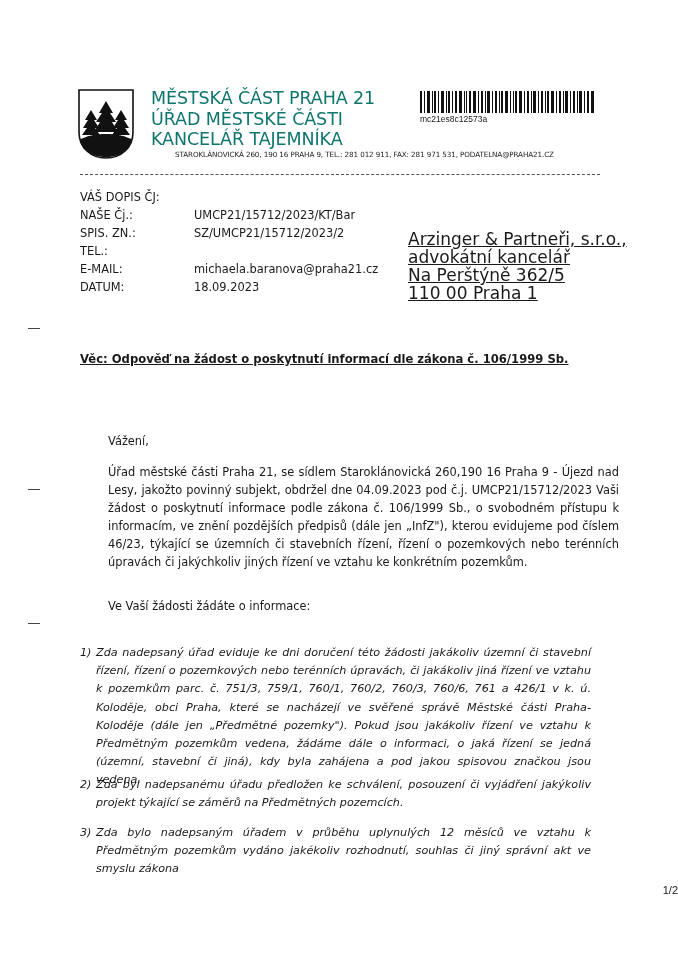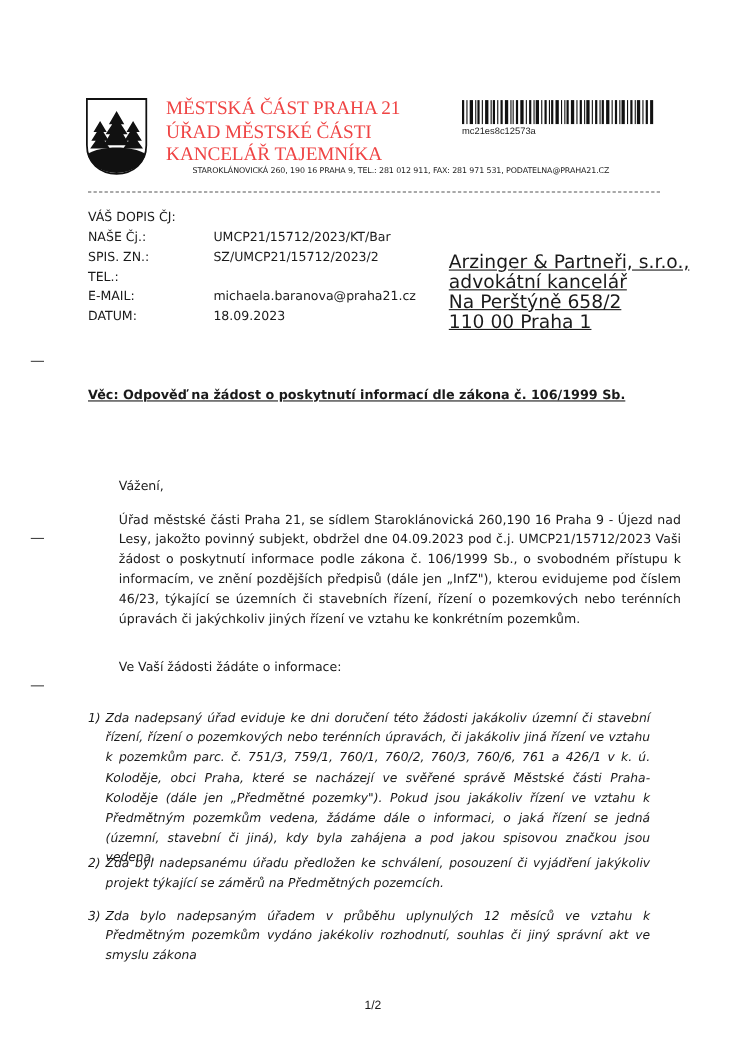--- a/index.html
+++ b/index.html
@@ -1,37 +1,37 @@
 <!DOCTYPE html>
 <html><head>
 <meta charset="utf-8">
 <style>
   html, body { margin: 0; padding: 0; background: #ffffff; }
   body { width: 678px; height: 960px; position: relative; overflow: hidden;
          font-family: "DejaVu Sans", "Liberation Sans", sans-serif; color: #1a1a1a; }
   .abs { position: absolute; }
   .crest { left: 77px; top: 88px; width: 58px; height: 72px; }
-  .hdr-title { left: 151px; top: 88px; font-size: 17.5px; line-height: 20.5px; color: #ef4444; letter-spacing: -0.1px; font-family: Liberation Serif, serif; }
+  .hdr-title { left: 151px; top: 88px; font-size: 17.5px; line-height: 20.5px; color: #0f766e; letter-spacing: -0.1px; }
   .hdr-addr { left: 151px; top: 150px; font-size: 7.2px; color: #222; letter-spacing: -0.1px; white-space: nowrap; margin-left: 24px; }
   .barcode { left: 420px; top: 91px; width: 174px; height: 22px; }
   .barcode-code { left: 420px; top: 114px; width: 174px; text-align: left; font-size: 8.5px; color: #222; font-family: "Liberation Sans", sans-serif; }
   .hdr-line { left: 80px; top: 174px; width: 520px; border-top: 1px dashed #555; }
   .meta { left: 80px; top: 188px; font-size: 11.4px; line-height: 18px; }
   .meta-row { display: flex; }
   .meta-label { width: 114px; }
   .meta-val { width: 220px; }
   .recipient { left: 408px; top: 230px; font-size: 17px; line-height: 18px; text-decoration: underline; }
   .margin-tick { left: 28px; width: 12px; border-top: 1px solid #444; }
   .subject { left: 80px; top: 352px; font-size: 11.6px; font-weight: bold; text-decoration: underline; white-space: nowrap; }
   .body-text { left: 80px; width: 511px; font-size: 11.4px; line-height: 18px; text-align: justify; margin-left: 28px; }
   .list { left: 80px; width: 511px; font-size: 11.2px; line-height: 18.2px; font-style: italic; text-align: justify; }
   .list-item { display: flex; }
   .list-num { width: 16px; flex: none; }
   .list-txt { flex: 1; }
-  .page-num { left: 0; width: 678px; top: 884px; text-align: center; font-size: 11px; font-family: "Liberation Sans", sans-serif; margin-top: 24px; }
+  .page-num { left: 0; width: 678px; top: 884px; text-align: right; font-size: 11px; font-family: "Liberation Sans", sans-serif; }
 </style>
 </head>
 <body>
 
 <div class="abs crest">
   <svg width="58" height="72" viewBox="0 0 58 72">
     <path d="M2,2 H56 V44 C56,60 44,70 29,70 C14,70 2,60 2,44 Z" fill="#fff" stroke="#111" stroke-width="1.6"></path>
     <path d="M2.8,52 C14,44 44,44 55.2,52 C53,62 42,69.2 29,69.2 C16,69.2 5,62 2.8,52 Z" fill="#111"></path>
 
     <path d="M14,22 L8,32 L11,32 L6,40 L10,40 L5,47 L23,47 L18,40 L22,40 L17,32 L20,32 Z" fill="#111"></path>
@@ -129,21 +129,21 @@
   </div>
   <div class="meta-row">
     <span class="meta-label">DATUM:</span>
     <span class="meta-val">18.09.2023</span>
   </div>
 </div>
 
 <div class="abs recipient">
   <div>Arzinger &amp; Partneři, s.r.o.,</div>
   <div>advokátní kancelář</div>
-  <div>Na Perštýně 658/2</div>
+  <div>Na Perštýně 362/5</div>
   <div>110 00  Praha 1</div>
 </div>
 
 <div class="abs margin-tick" style="top:328px;"></div>
 <div class="abs margin-tick" style="top:489px;"></div>
 <div class="abs margin-tick" style="top:623px;"></div>
 
 <div class="abs subject">Věc: Odpověď na žádost o poskytnutí informací dle zákona č. 106/1999 Sb.</div>
 
 <div class="abs body-text" style="top:432px;">Vážení,</div>

